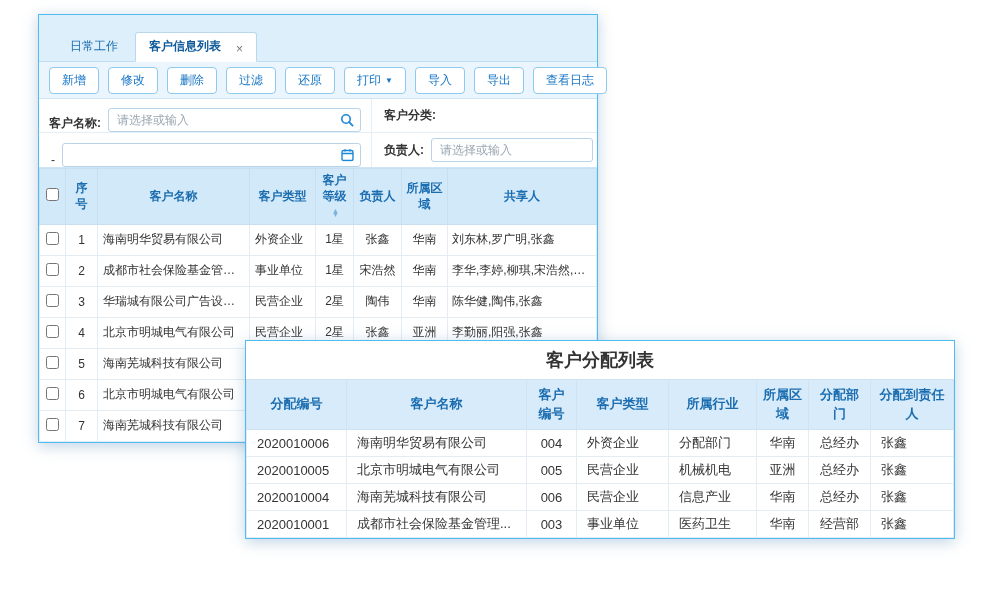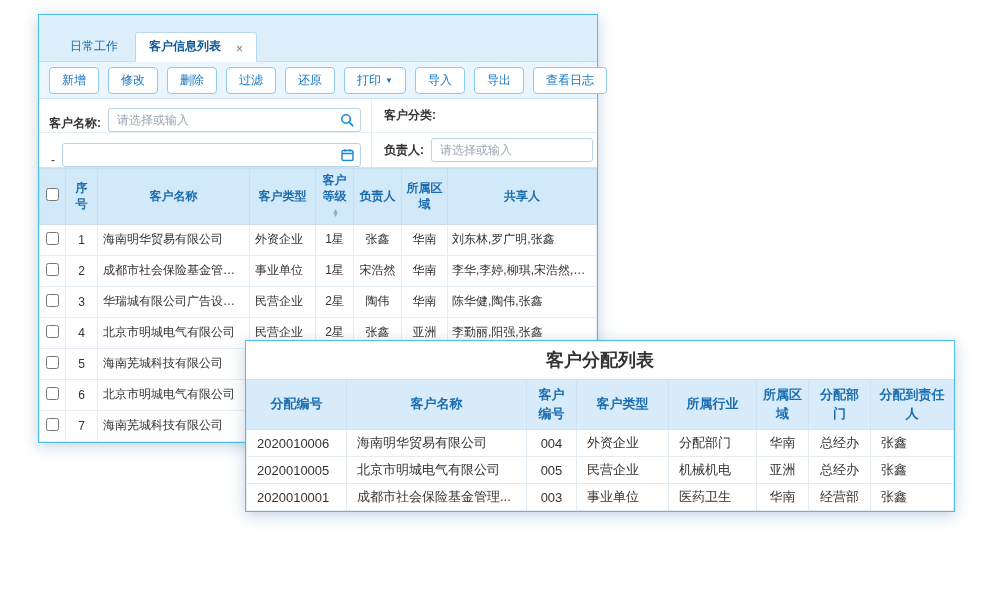--- a/index.html
+++ b/index.html
@@ -307,20 +307,30 @@
           <td class="link">2020010005</td>
           <td class="link">北京市明城电气有限公司</td>
           <td class="c">005</td>
           <td>民营企业</td>
           <td>机械机电</td>
           <td class="c">亚洲</td>
           <td class="c">总经办</td>
           <td class="link">张鑫</td>
         </tr>
 
+        <tr>
+          <td class="link">2020010004</td>
+          <td class="link">海南芜城科技有限公司</td>
+          <td class="c">006</td>
+          <td>民营企业</td>
+          <td>信息产业</td>
+          <td class="c">华南</td>
+          <td class="c">总经办</td>
+          <td class="link">张鑫</td>
+        </tr>
 
         <tr>
           <td class="link">2020010001</td>
           <td class="link">成都市社会保险基金管理...</td>
           <td class="c">003</td>
           <td>事业单位</td>
           <td>医药卫生</td>
           <td class="c">华南</td>
           <td class="c">经营部</td>
           <td class="link">张鑫</td>

